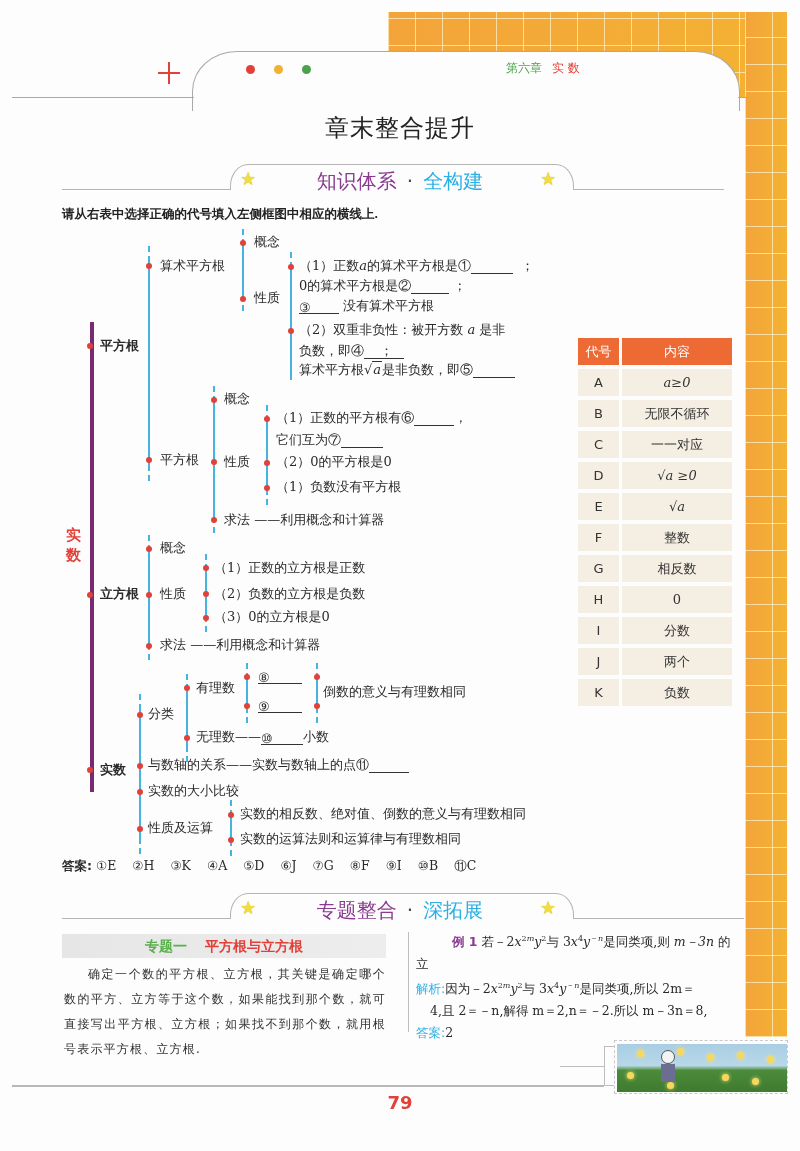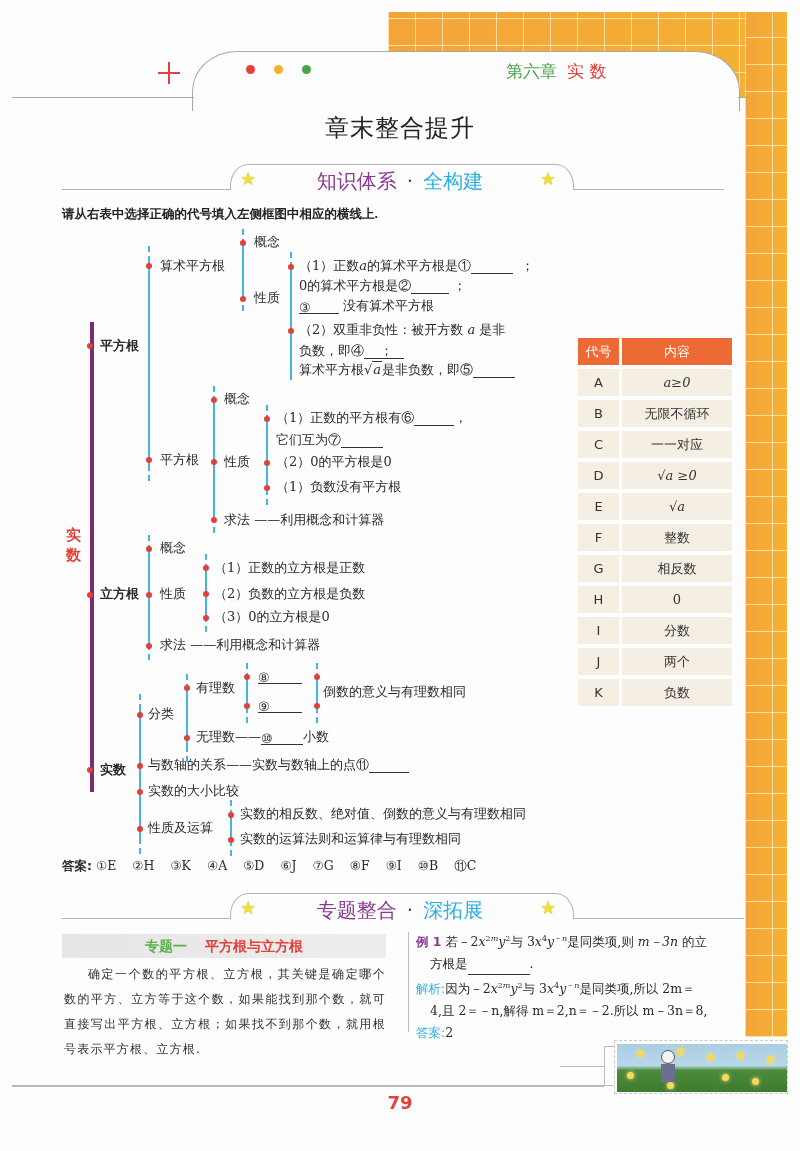--- a/index.html
+++ b/index.html
@@ -33,21 +33,21 @@
   #header-base-right { left: 738px; top: 97px; width: 10px; height: 0; border-top: 1.5px solid #a9a9a9; }
   #white-panel { left: 193px; top: 98px; width: 552px; height: 940px; background: #fdfdfd; }
   #white-panel-left { left: 12px; top: 98px; width: 190px; height: 1000px; background: #fdfdfd; }
 
   .cross { left: 158px; top: 62px; width: 22px; height: 22px; }
   .cross::before, .cross::after { content: ""; position: absolute; background: #e2413a; }
   .cross::before { left: 10px; top: 0; width: 1.5px; height: 22px; }
   .cross::after { left: 0; top: 10px; width: 22px; height: 1.5px; }
   .dot { width: 9px; height: 9px; border-radius: 50%; top: 65px; }
 
-  #chapter-label { left: 506px; top: 60px; font-size: 17px; font-family: "DejaVu Sans", sans-serif; }
+  #chapter-label { left: 506px; top: 60px; font-size: 12px; font-family: "DejaVu Sans", sans-serif; }
   #chapter-label .ch { color: #4aa34a; }
   #chapter-label .t { color: #e2413a; margin-left: 10px; }
 
   #page-title { left: 0; width: 800px; top: 112px; text-align: center; font-size: 24px; font-family: "DejaVu Sans", sans-serif; color: #222; letter-spacing: 1px; }
 
   
   .banner-line { height: 0; border-top: 1.5px solid #b5b5b5; }
   .banner-tab {
     border: 1.5px solid #b5b5b5; border-bottom: none;
     border-top-left-radius: 18px 22px; border-top-right-radius: 18px 22px;
@@ -90,21 +90,21 @@
   #answer-line .it { margin-right: 12px; }
 
   
   #topic-head { left: 62px; top: 934px; width: 324px; height: 24px; background: linear-gradient(90deg,#e6e6e6,#ededed); font-family: "DejaVu Sans", sans-serif; font-weight: bold; font-size: 14px; text-align: center; line-height: 24px; }
   #topic-head .g { color: #5bb04c; margin-right: 18px; }
   #topic-head .r { color: #e2413a; }
   #topic-body { left: 64px; top: 962px; width: 322px; font-size: 12px; line-height: 25px; text-indent: 2em; letter-spacing: 1.2px; font-family: "DejaVu Serif", serif; color: #333; text-align: justify; }
 
   #example { left: 408px; top: 928px; width: 334px; font-size: 12.5px; line-height: 22px; }
   #example .vbar { position: absolute; left: 0; top: 4px; width: 1px; height: 100px; background: #bdbdbd; }
-  #example .lbl-ex { color: #8a3a90; font-family: "DejaVu Sans", sans-serif; font-weight: bold; }
+  #example .lbl-ex { color: #8a3a90; font-family: "DejaVu Sans", sans-serif; font-weight: bold; margin-left: 36px; }
   #example .lbl-jx { color: #2ab0e4; font-family: "DejaVu Sans", sans-serif; }
   #example i { font-family: "DejaVu Serif", serif; }
   #example sup { font-size: 8px; }
   .ind { padding-left: 22px; }
 
   #picture { left: 614px; top: 1040px; width: 174px; height: 54px; border: 1px dashed #c9c9c9; }
   #picture .scene { position: absolute; left: 2px; top: 3px; width: 170px; height: 48px;
      background: linear-gradient(180deg, #a9cde4 0%, #b8d8e8 45%, #4b8b3a 55%, #3f7a30 100%); }
   .ff { position: absolute; width: 7px; height: 7px; border-radius: 50%; background: #f8d85a; box-shadow: 0 0 4px #f6e27a; }
   #pic-bracket { left: 604px; top: 1046px; width: 10px; height: 40px; border: 1px solid #bdbdbd; border-right: none; }
@@ -338,23 +338,20 @@
   <span class="g">专题一</span><span class="r">平方根与立方根</span>
 </div>
 <div id="topic-body" class="abs">确定一个数的平方根、立方根，其关键是确定哪个数的平方、立方等于这个数，如果能找到那个数，就可直接写出平方根、立方根；如果找不到那个数，就用根号表示平方根、立方根.</div>
 
 <div id="example" class="abs">
   <div class="vbar"></div>
   <div style="padding-left:8px">
     <span class="lbl-ex">例 1</span>
     <span>若</span>－2<i>x</i><sup>2<i>m</i></sup><i>y</i><sup>2</sup><span>与</span> 3<i>x</i><sup>4</sup><i>y</i><sup>－<i>n</i></sup><span>是同类项,则</span> <i>m－3n</i> <span>的立</span>
   </div>
-  <div class="ind">
-    <span>方根是</span><span class="blank" style="width:62px"></span><span>.</span>
-  </div>
   <div style="padding-left:8px">
     <span class="lbl-jx">解析:</span><span>因为</span>－2<i>x</i><sup>2<i>m</i></sup><i>y</i><sup>2</sup><span>与</span> 3<i>x</i><sup>4</sup><i>y</i><sup>－<i>n</i></sup><span>是同类项,所以 2m＝</span>
   </div>
   <div class="ind">4,且 2＝－n,解得 m＝2,n＝－2.所以 m－3n＝8,</div>
   <div style="padding-left:8px">
     <span class="lbl-jx">答案:</span><span>2</span>
   </div>
 </div>
 
 <div id="pic-line" class="abs"></div>

